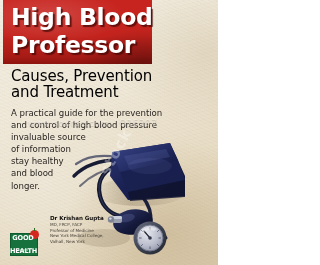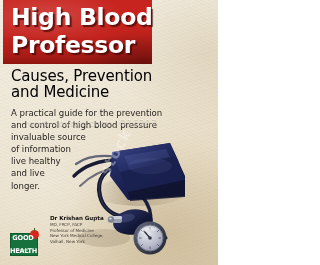--- a/index.html
+++ b/index.html
@@ -290,30 +290,30 @@
   <div class="banner">
     <div class="banner-sheen"></div>
   </div>
   <div class="title">
     <div>High Blood</div>
     <div>Professor</div>
   </div>
 
   <div class="subtitle">
     <div>Causes, Prevention</div>
-    <div>and Medicine</div>
+    <div>and Treatment</div>
   </div>
 
   <div class="blurb">
     <div>A practical guide for the prevention</div>
     <div>and control of high blood pressure</div>
     <div>invaluable source</div>
     <div>of information</div>
-    <div>live healthy</div>
-    <div>and live</div>
+    <div>stay healthy</div>
+    <div>and blood</div>
     <div>longer.</div>
   </div>
 
   <div class="author">
     <div class="author-name">Dr Krishan Gupta</div>
     <div class="author-line">MD, FRCP, FACP</div>
     <div class="author-line">Professor of Medicine</div>
     <div class="author-line">New York Medical College,</div>
     <div class="author-line">Valhall, New York</div>
   </div>

